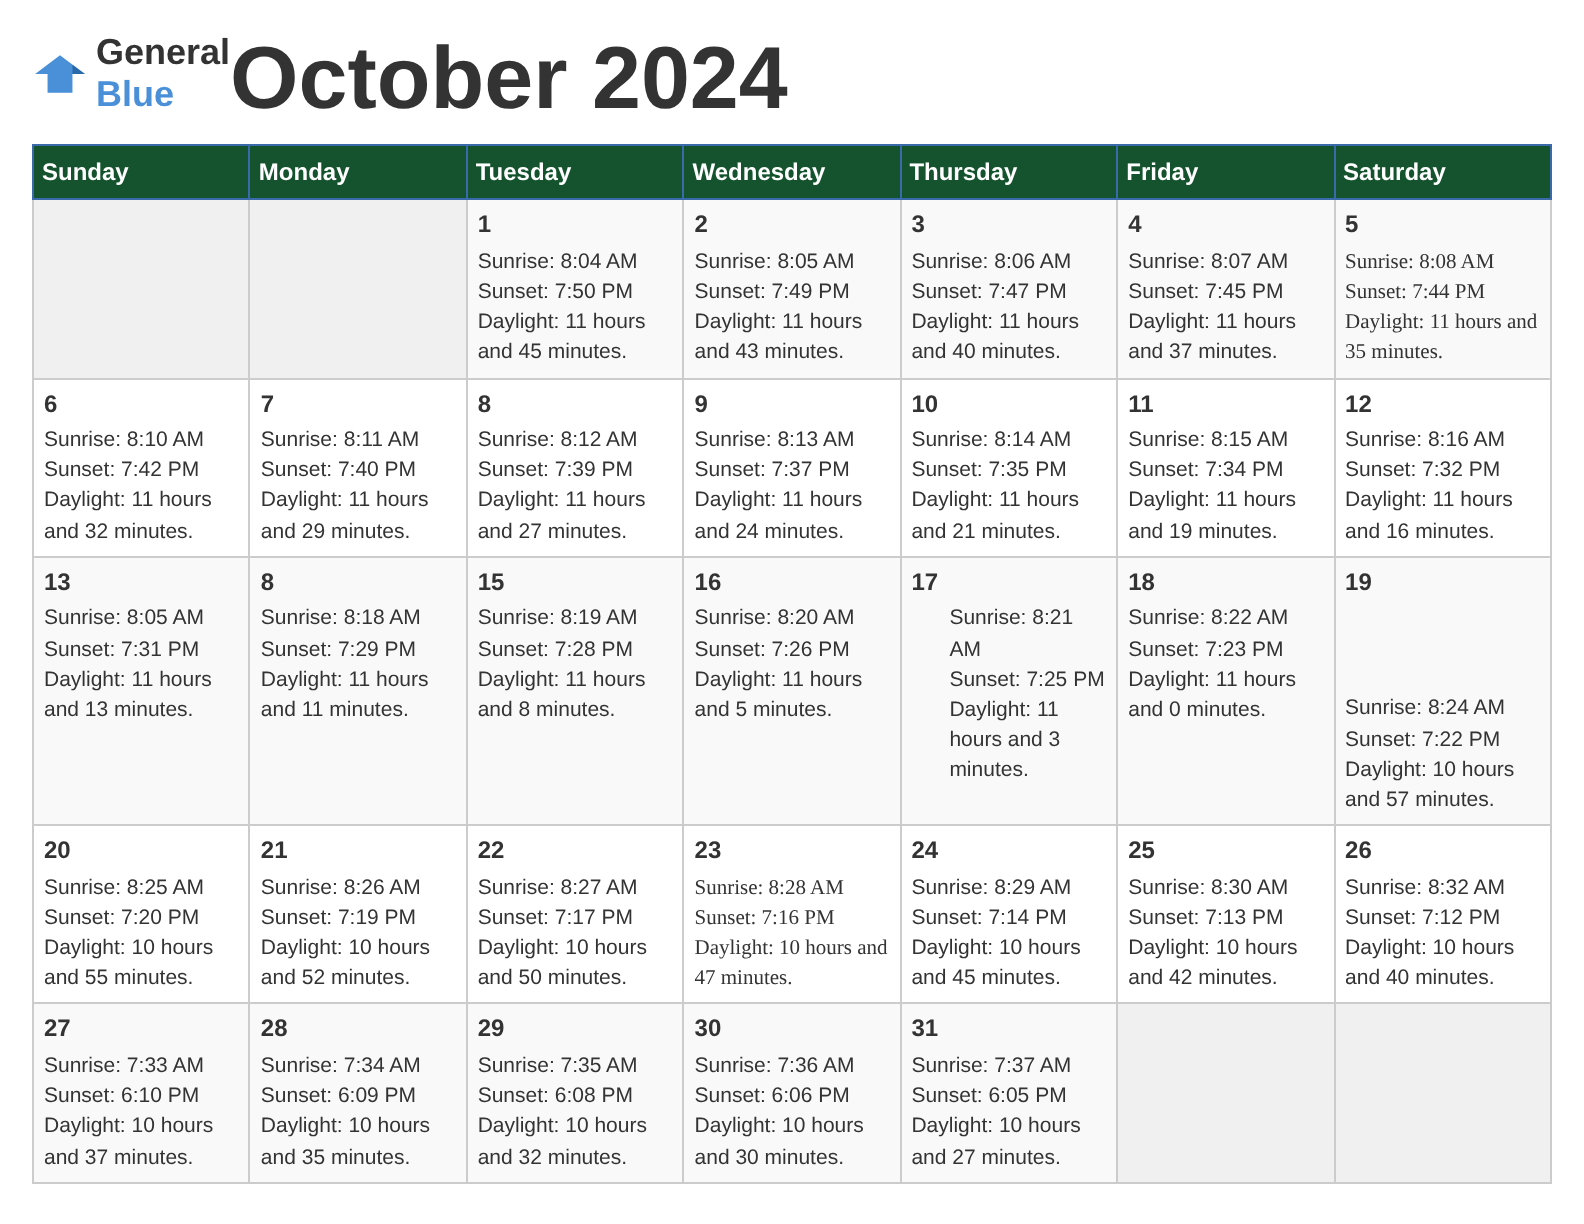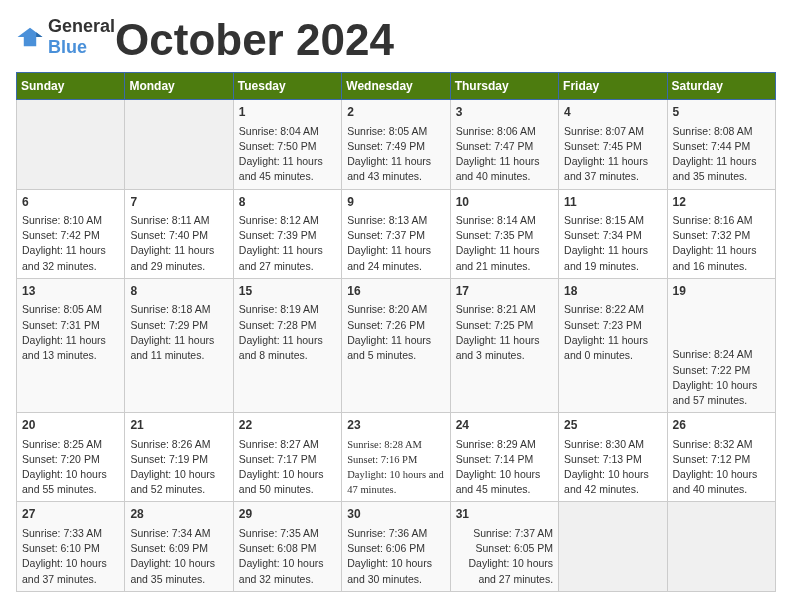--- a/index.html
+++ b/index.html
@@ -36,21 +36,21 @@
     .location {
       font-size: 15px;
       color: #555;
     }
     table {
       width: 100%;
       border-collapse: collapse;
       font-size: 11px;
     }
     thead tr th {
-      background-color: #4d7c0f;
+      background-color: #14532d;
       color: #fff;
       padding: 6px 4px;
       text-align: left;
       font-size: 12px;
       font-weight: bold;
       border: 1px solid #3a6aaa;
     }
     tbody tr td {
       border: 1px solid #ccc;
       vertical-align: top;
@@ -134,21 +134,21 @@
 Daylight: 11 hours and 40 minutes.</div>
         </td>
         <td>
           <span class="day-num">4</span>
           <div class="day-info" style="white-space: pre-line;">Sunrise: 8:07 AM
 Sunset: 7:45 PM
 Daylight: 11 hours and 37 minutes.</div>
         </td>
         <td>
           <span class="day-num">5</span>
-          <div class="day-info" style="white-space: pre-line;">Sunrise: 8:08 AM
+          <div class="day-info" style="white-space: pre-line; font-family: Liberation Serif, serif;">Sunrise: 8:08 AM
 Sunset: 7:44 PM
 Daylight: 11 hours and 35 minutes.</div>
         </td>
       </tr>
       <tr>
         <td>
           <span class="day-num">6</span>
           <div class="day-info" style="white-space: pre-line;">Sunrise: 8:10 AM
 Sunset: 7:42 PM
 Daylight: 11 hours and 32 minutes.</div>
@@ -210,21 +210,21 @@
 Daylight: 11 hours and 8 minutes.</div>
         </td>
         <td>
           <span class="day-num">16</span>
           <div class="day-info" style="white-space: pre-line;">Sunrise: 8:20 AM
 Sunset: 7:26 PM
 Daylight: 11 hours and 5 minutes.</div>
         </td>
         <td>
           <span class="day-num">17</span>
-          <div class="day-info" style="white-space: pre-line;">Sunrise: 8:21 AM
+          <div class="day-info" style="white-space: pre-line; margin-left: 19px;">Sunrise: 8:21 AM
 Sunset: 7:25 PM
 Daylight: 11 hours and 3 minutes.</div>
         </td>
         <td>
           <span class="day-num">18</span>
           <div class="day-info" style="white-space: pre-line;">Sunrise: 8:22 AM
 Sunset: 7:23 PM
 Daylight: 11 hours and 0 minutes.</div>
         </td>
         <td>
@@ -298,21 +298,21 @@
 Daylight: 10 hours and 32 minutes.</div>
         </td>
         <td>
           <span class="day-num">30</span>
           <div class="day-info" style="white-space: pre-line;">Sunrise: 7:36 AM
 Sunset: 6:06 PM
 Daylight: 10 hours and 30 minutes.</div>
         </td>
         <td>
           <span class="day-num">31</span>
-          <div class="day-info" style="white-space: pre-line; text-align: right;">Sunrise: 7:37 AM
+          <div class="day-info" style="white-space: pre-line;">Sunrise: 7:37 AM
 Sunset: 6:05 PM
 Daylight: 10 hours and 27 minutes.</div>
         </td>
         <td class="empty-cell"></td>
         <td class="empty-cell"></td>
       </tr>
     </tbody>
 </table>
 
 </body></html>

